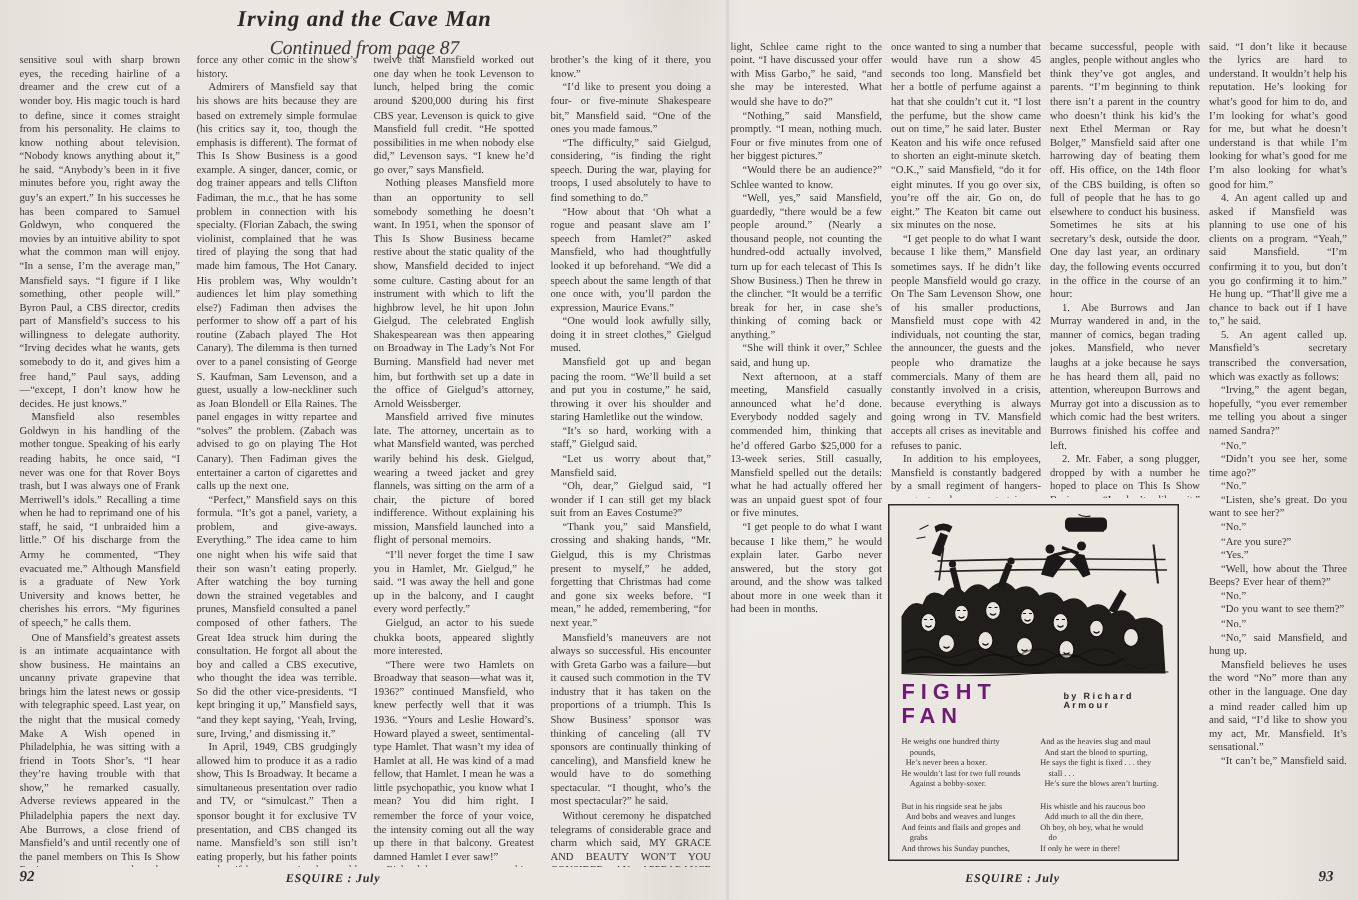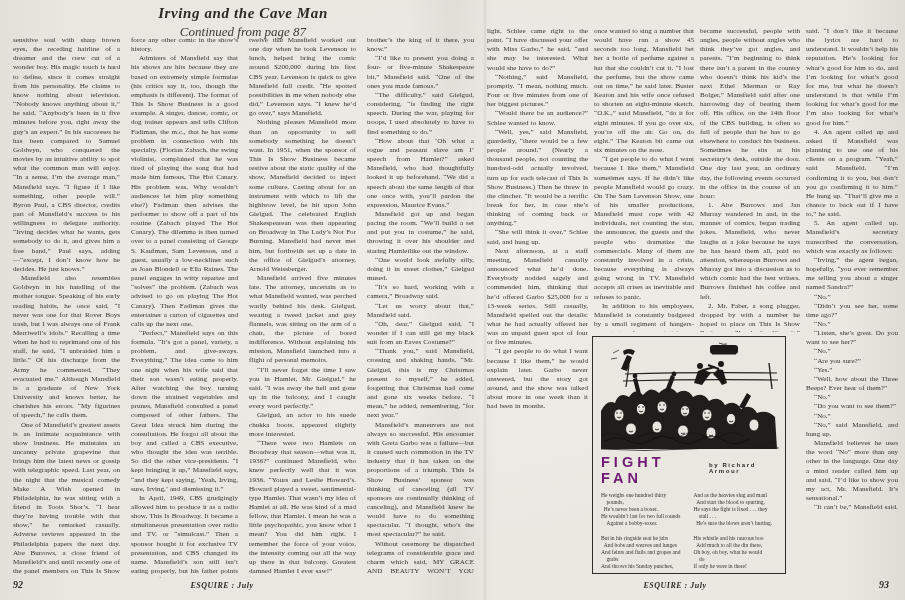--- a/index.html
+++ b/index.html
@@ -89,23 +89,23 @@
       <p>“I’ll never forget the time I saw you in Hamlet, Mr. Gielgud,” he said. “I was away the hell and gone up in the balcony, and I caught every word perfectly.”</p>
       <p>Gielgud, an actor to his suede chukka boots, appeared slightly more interested.</p>
       <p>“There were two Hamlets on Broadway that season—what was it, 1936?” continued Mansfield, who knew perfectly well that it was 1936. “Yours and Leslie Howard’s. Howard played a sweet, sentimental-type Hamlet. That wasn’t my idea of Hamlet at all. He was kind of a mad fellow, that Hamlet. I mean he was a little psychopathic, you know what I mean? You did him right. I remember the force of your voice, the intensity coming out all the way up there in that balcony. Greatest damned Hamlet I ever saw!”</p>
       <p>Gielgud began to say something deprecatory, but Mansfield rushed on. “I’ve got a theory,” he said, “that the right thing isn’t being done on TV these days. We see all TV ‘commercial art,’ but the word ‘art’ doesn’t belong in it. There’s no art right now. We’re all a bunch of cave men looking at pictures in the dark, you know what I mean? The kind of thing you do—the clarity, the brilliance, the intensity—that’s what TV needs. And since you’ve never been on TV before,” he concluded grandly, “I’d like to give you the opportunity to break in on my show.”</p>
     </div>
   <div class="col c-l" style="left:367px">
       <p>brother’s the king of it there, you know.”</p>
       <p>“I’d like to present you doing a four- or five-minute Shakespeare bit,” Mansfield said. “One of the ones you made famous.”</p>
       <p>“The difficulty,” said Gielgud, considering, “is finding the right speech. During the war, playing for troops, I used absolutely to have to find something to do.”</p>
       <p>“How about that ‘Oh what a rogue and peasant slave am I’ speech from Hamlet?” asked Mansfield, who had thoughtfully looked it up beforehand. “We did a speech about the same length of that one once with, you’ll pardon the expression, Maurice Evans.”</p>
+      <p>“One would look awfully silly, doing it in street clothes,” Gielgud mused.</p>
       <p>Mansfield got up and began pacing the room. “We’ll build a set and put you in costume,” he said, throwing it over his shoulder and staring Hamletlike out the window.</p>
-      <p>“One would look awfully silly, doing it in street clothes,” Gielgud mused.</p>
-      <p>“It’s so hard, working with a camera,” Broadway said.</p>
+      <p>“It’s so hard, working with a staff,” Gielgud said.</p>
       <p>“Let us worry about that,” Mansfield said.</p>
       <p>“Oh, dear,” Gielgud said, “I wonder if I can still get my black suit from an Eaves Costume?”</p>
       <p>“Thank you,” said Mansfield, crossing and shaking hands, “Mr. Gielgud, this is my Christmas present to myself,” he added, forgetting that Christmas had come and gone six weeks before. “I mean,” he added, remembering, “for next year.”</p>
       <p>Mansfield’s maneuvers are not always so successful. His encounter with Greta Garbo was a failure—but it caused such commotion in the TV industry that it has taken on the proportions of a triumph. This Is Show Business’ sponsor was thinking of canceling (all TV sponsors are continually thinking of canceling), and Mansfield knew he would have to do something spectacular. “I thought, who’s the most spectacular?” he said.</p>
       <p>Without ceremony he dispatched telegrams of considerable grace and charm which said, MY GRACE AND BEAUTY WON’T YOU CONSIDER AN APPEARANCE ON THIS IS SHOW BUSINESS REGARDS IRVING MANSFIELD.</p>
     </div>
 
   <div class="col c-r" style="left:487px;width:101px">
       <p>light, Schlee came right to the point. “I have discussed your offer with Miss Garbo,” he said, “and she may be interested. What would she have to do?”</p>
       <p>“Nothing,” said Mansfield, promptly. “I mean, nothing much. Four or five minutes from one of her biggest pictures.”</p>

